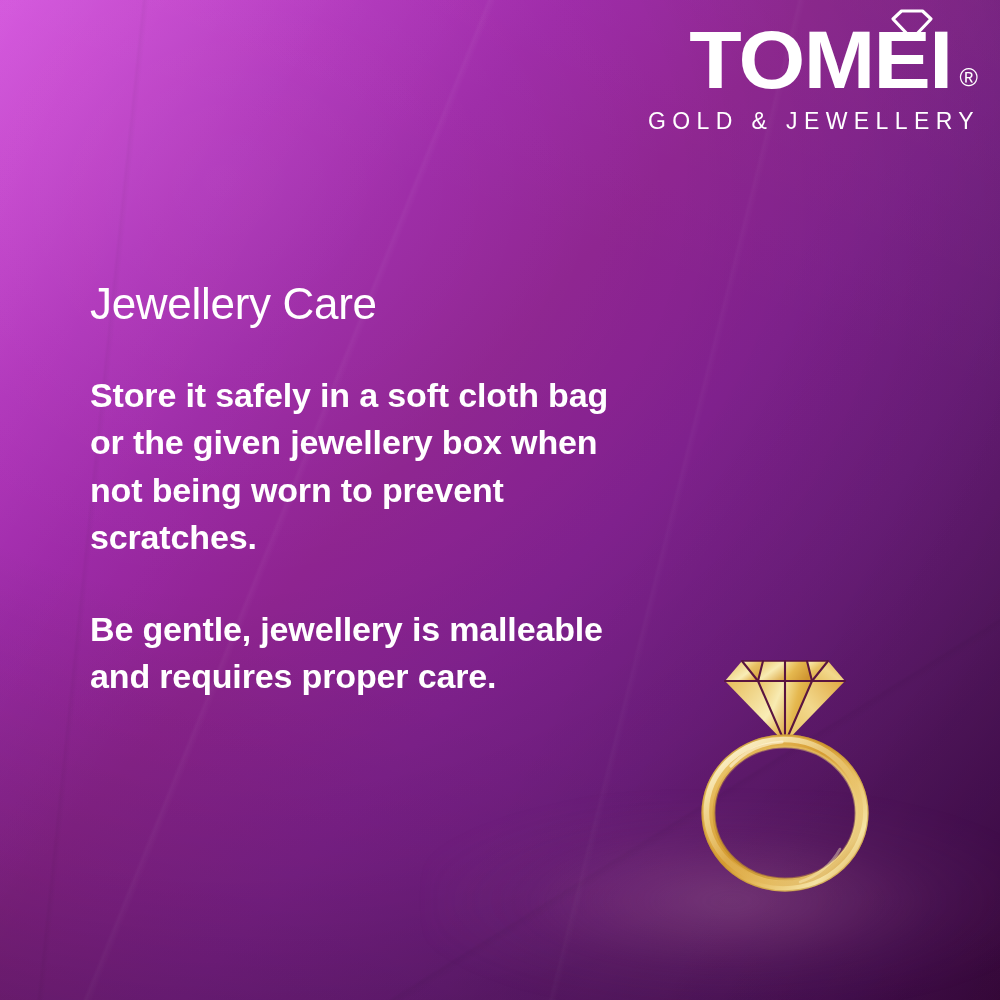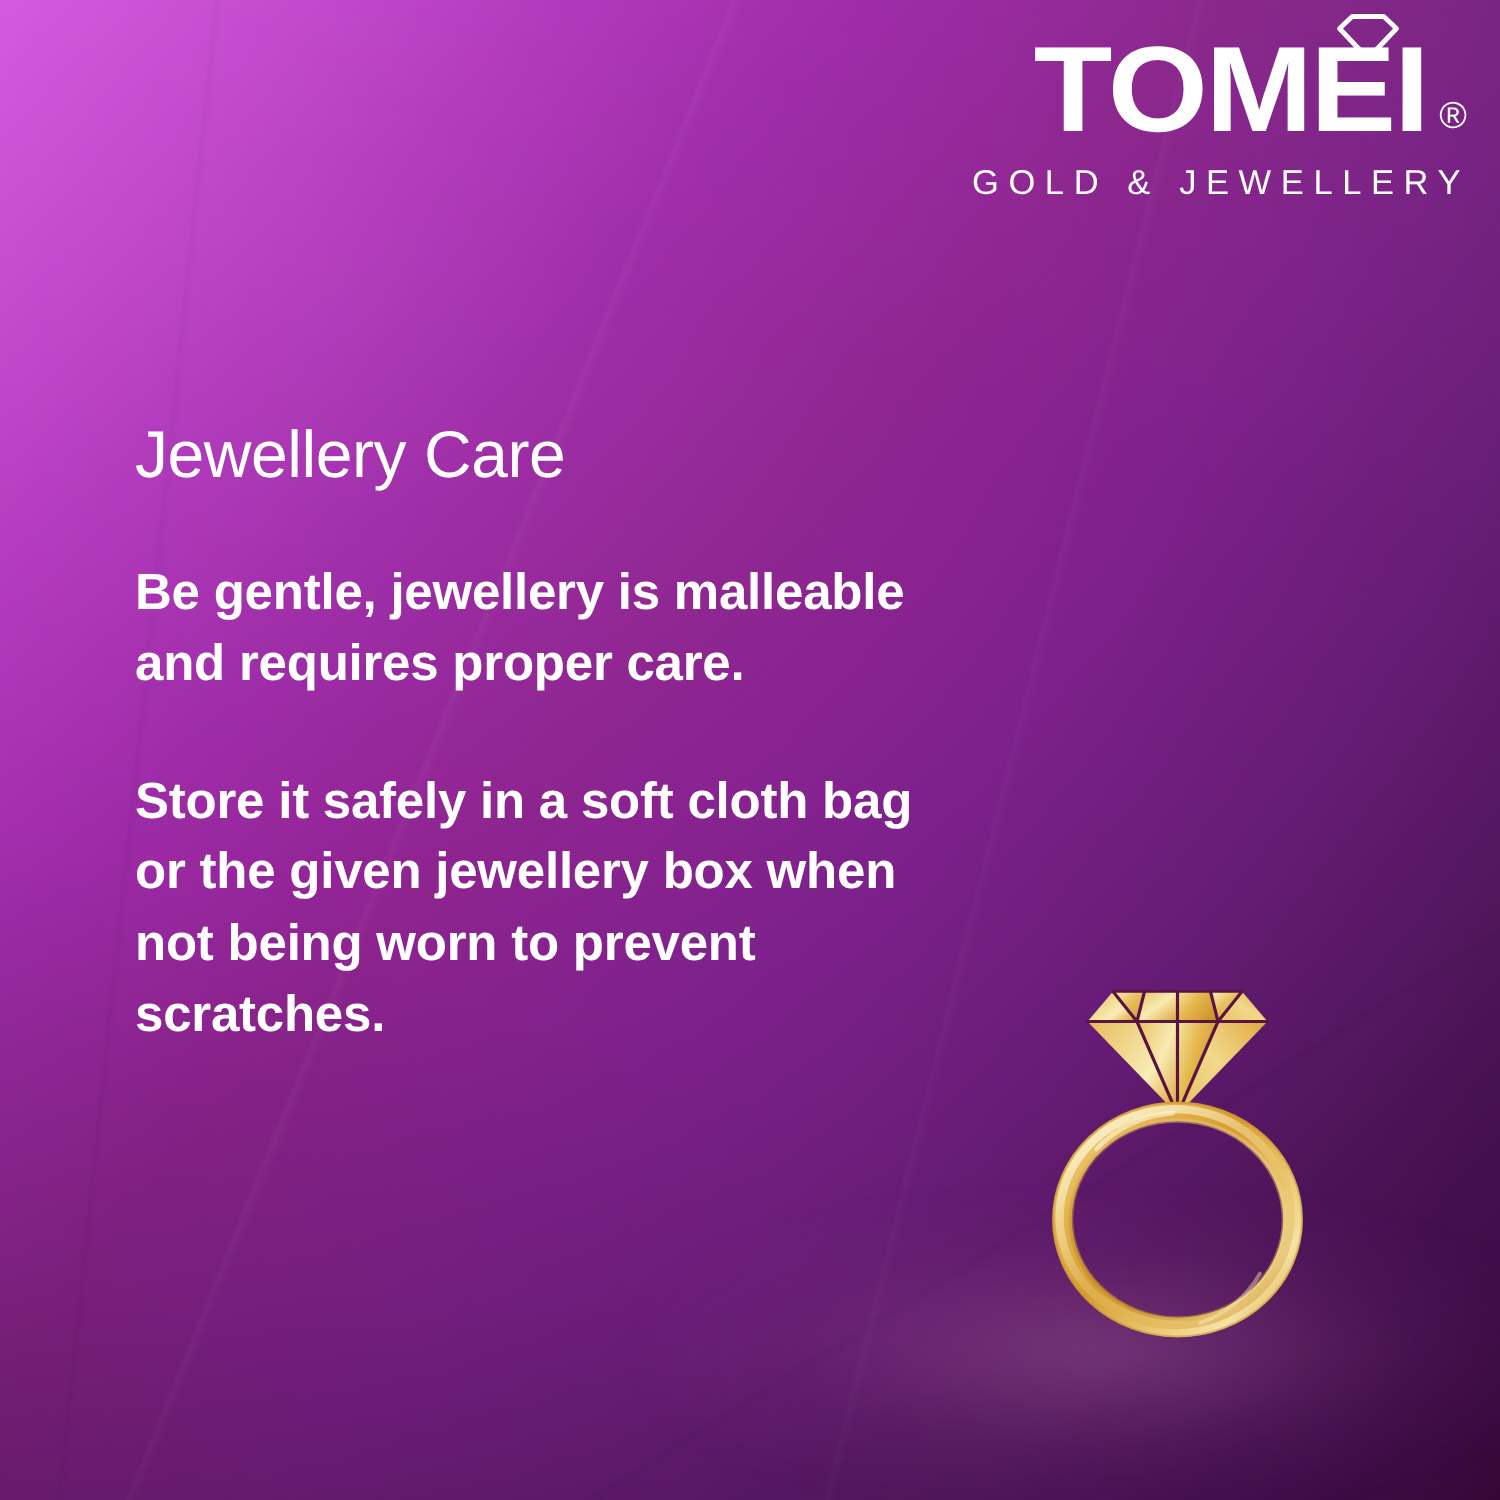--- a/index.html
+++ b/index.html
@@ -201,23 +201,23 @@
 
       <span class="logo-reg">®</span>
     </div>
 
     <div class="logo-sub">GOLD &amp; JEWELLERY</div>
   </div>
 
   <div class="copy">
     <h1 class="headline">Jewellery Care</h1>
 
+    <p class="para">Store it safely in a soft cloth bag or the given jewellery box when not being worn to prevent scratches.</p>
+
     <p class="para">Be gentle, jewellery is malleable and requires proper care.</p>
-
-    <p class="para">Store it safely in a soft cloth bag or the given jewellery box when not being worn to prevent scratches.</p>
   </div>
 
   <div class="ring-art">
     <svg viewBox="0 0 190 260" width="190" height="260" aria-hidden="true">
       <defs>
         <linearGradient id="gA" x1="0" y1="0" x2="1" y2="0.25">
           <stop offset="0%" stop-color="#d79a36"></stop>
           <stop offset="30%" stop-color="#f3dd96"></stop>
           <stop offset="58%" stop-color="#fdf2c4"></stop>
           <stop offset="100%" stop-color="#e3ad43"></stop>

